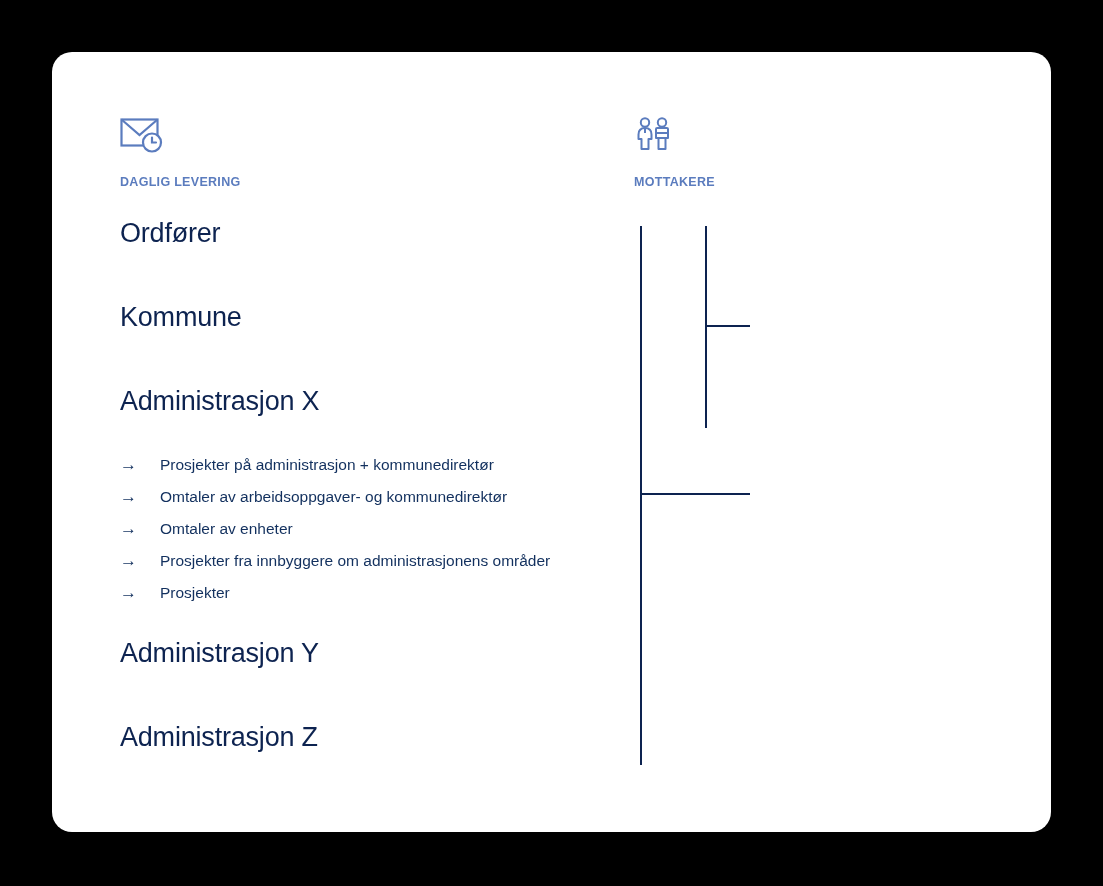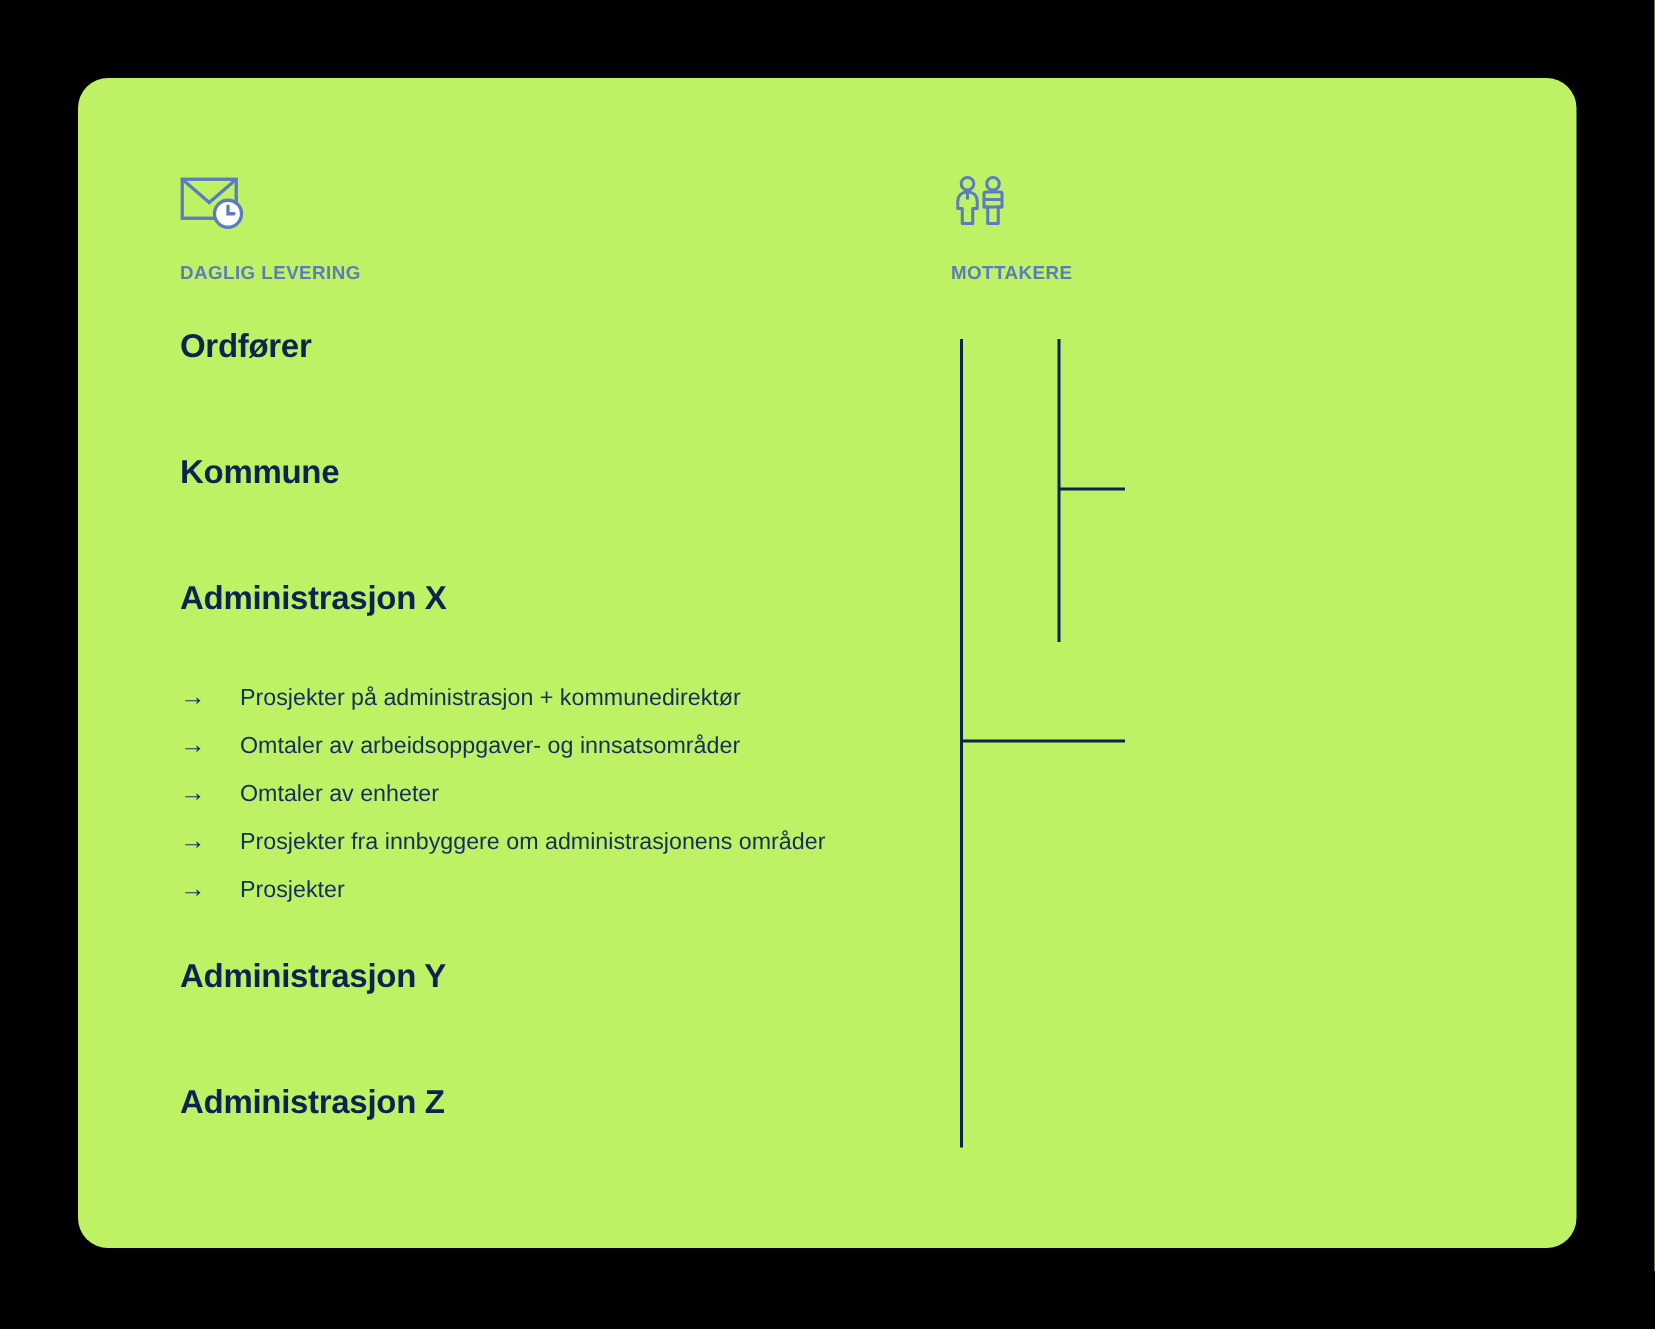--- a/index.html
+++ b/index.html
@@ -17,21 +17,21 @@
     position: relative;
     width: 1103px;
     height: 886px;
   }
   #card {
     position: absolute;
     left: 52px;
     top: 52px;
     width: 999px;
     height: 780px;
-    background: #bef264;
+    background: #ffffff;
     border-radius: 20px;
   }
 
   
   .col-head {
     position: absolute;
   }
   .col-head .icon-box {
     height: 44px;
     display: flex;
@@ -44,22 +44,22 @@
     letter-spacing: 0.3px;
     color: #5b7cbe;
     white-space: nowrap;
   }
   #head-levering { left: 68px; top: 60px; }
   #head-mottakere { left: 582px; top: 60px; }
 
   
   .heading {
     position: absolute;
-    font-size: 22px;
-    font-weight: bold;
+    font-size: 27px;
+    font-weight: normal;
     color: #0d2350;
     letter-spacing: -0.2px;
     white-space: nowrap;
   }
   #h-ordforer  { left: 68px; top: 166px; }
   #h-kommune   { left: 68px; top: 250px; }
   #h-adm-x     { left: 68px; top: 334px; }
   #h-adm-y     { left: 68px; top: 586px; }
   #h-adm-z     { left: 68px; top: 670px; }
 
@@ -151,21 +151,21 @@
     <div class="heading" id="h-kommune">Kommune</div>
     <div class="heading" id="h-adm-x">Administrasjon X</div>
 
     <div id="bullets">
       <div class="bullet-row">
         <span class="bullet-arrow">→</span>
         <span class="bullet-text">Prosjekter på administrasjon + kommunedirektør</span>
       </div>
       <div class="bullet-row">
         <span class="bullet-arrow">→</span>
-        <span class="bullet-text">Omtaler av arbeidsoppgaver- og innsatsområder</span>
+        <span class="bullet-text">Omtaler av arbeidsoppgaver- og kommunedirektør</span>
       </div>
       <div class="bullet-row">
         <span class="bullet-arrow">→</span>
         <span class="bullet-text">Omtaler av enheter</span>
       </div>
       <div class="bullet-row">
         <span class="bullet-arrow">→</span>
         <span class="bullet-text">Prosjekter fra innbyggere om administrasjonens områder</span>
       </div>
       <div class="bullet-row">

